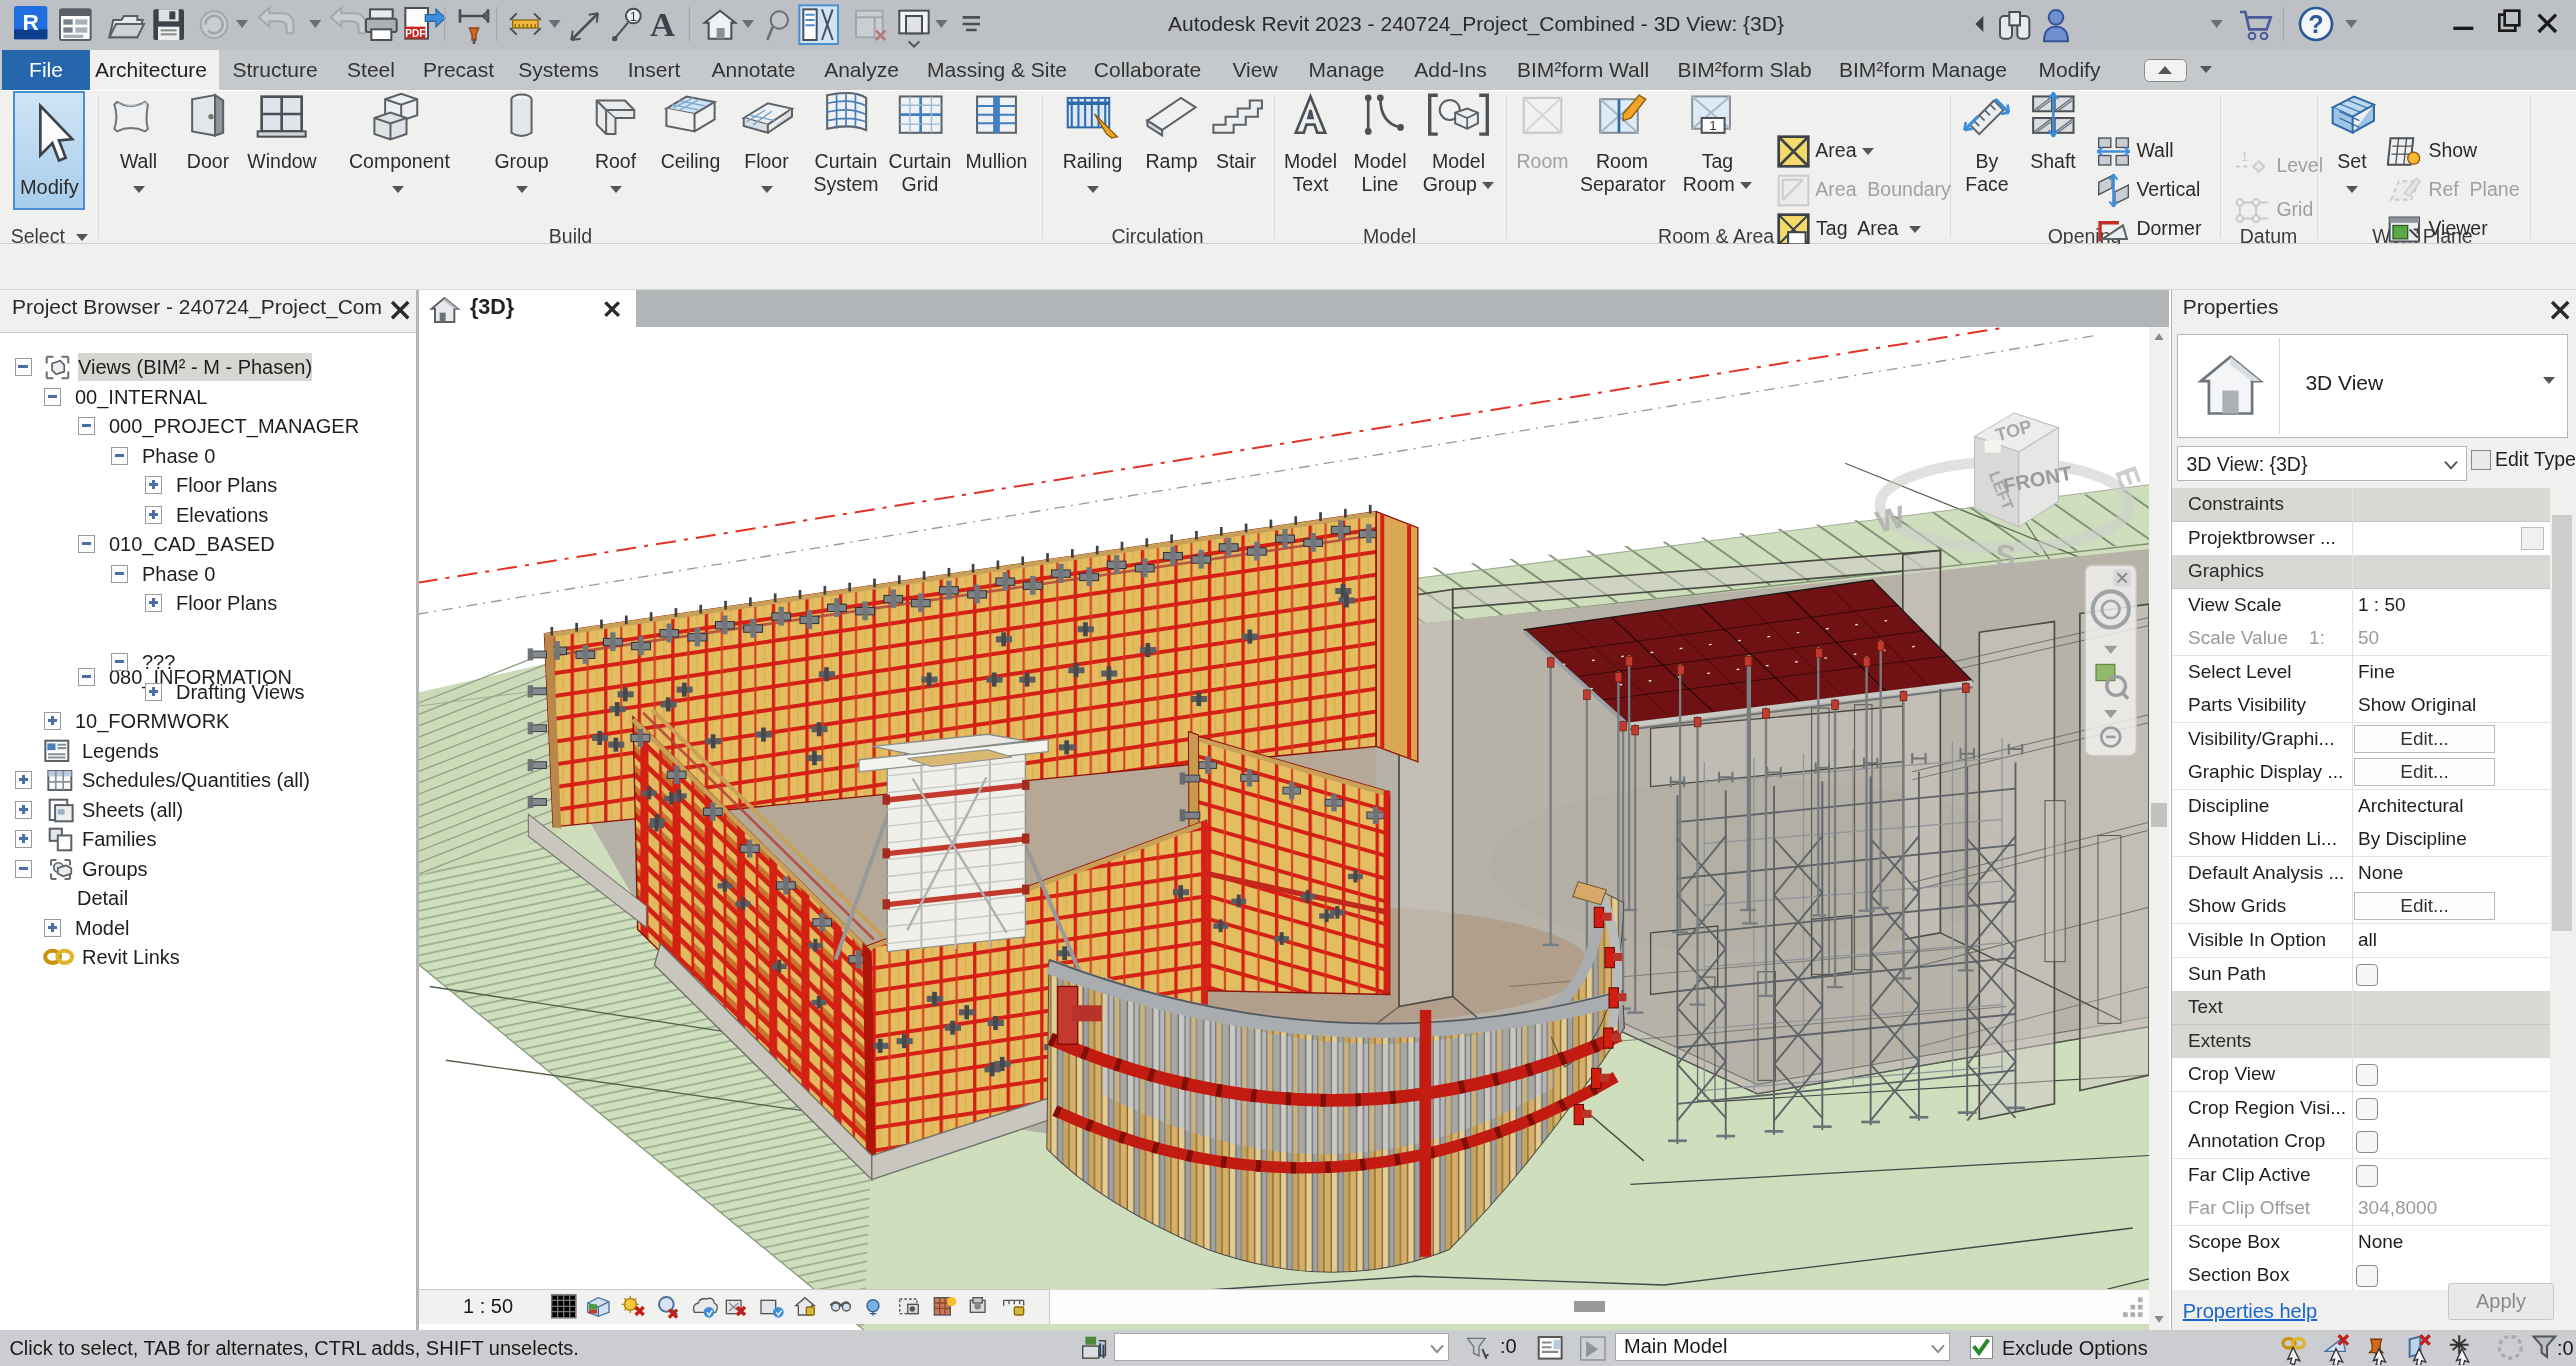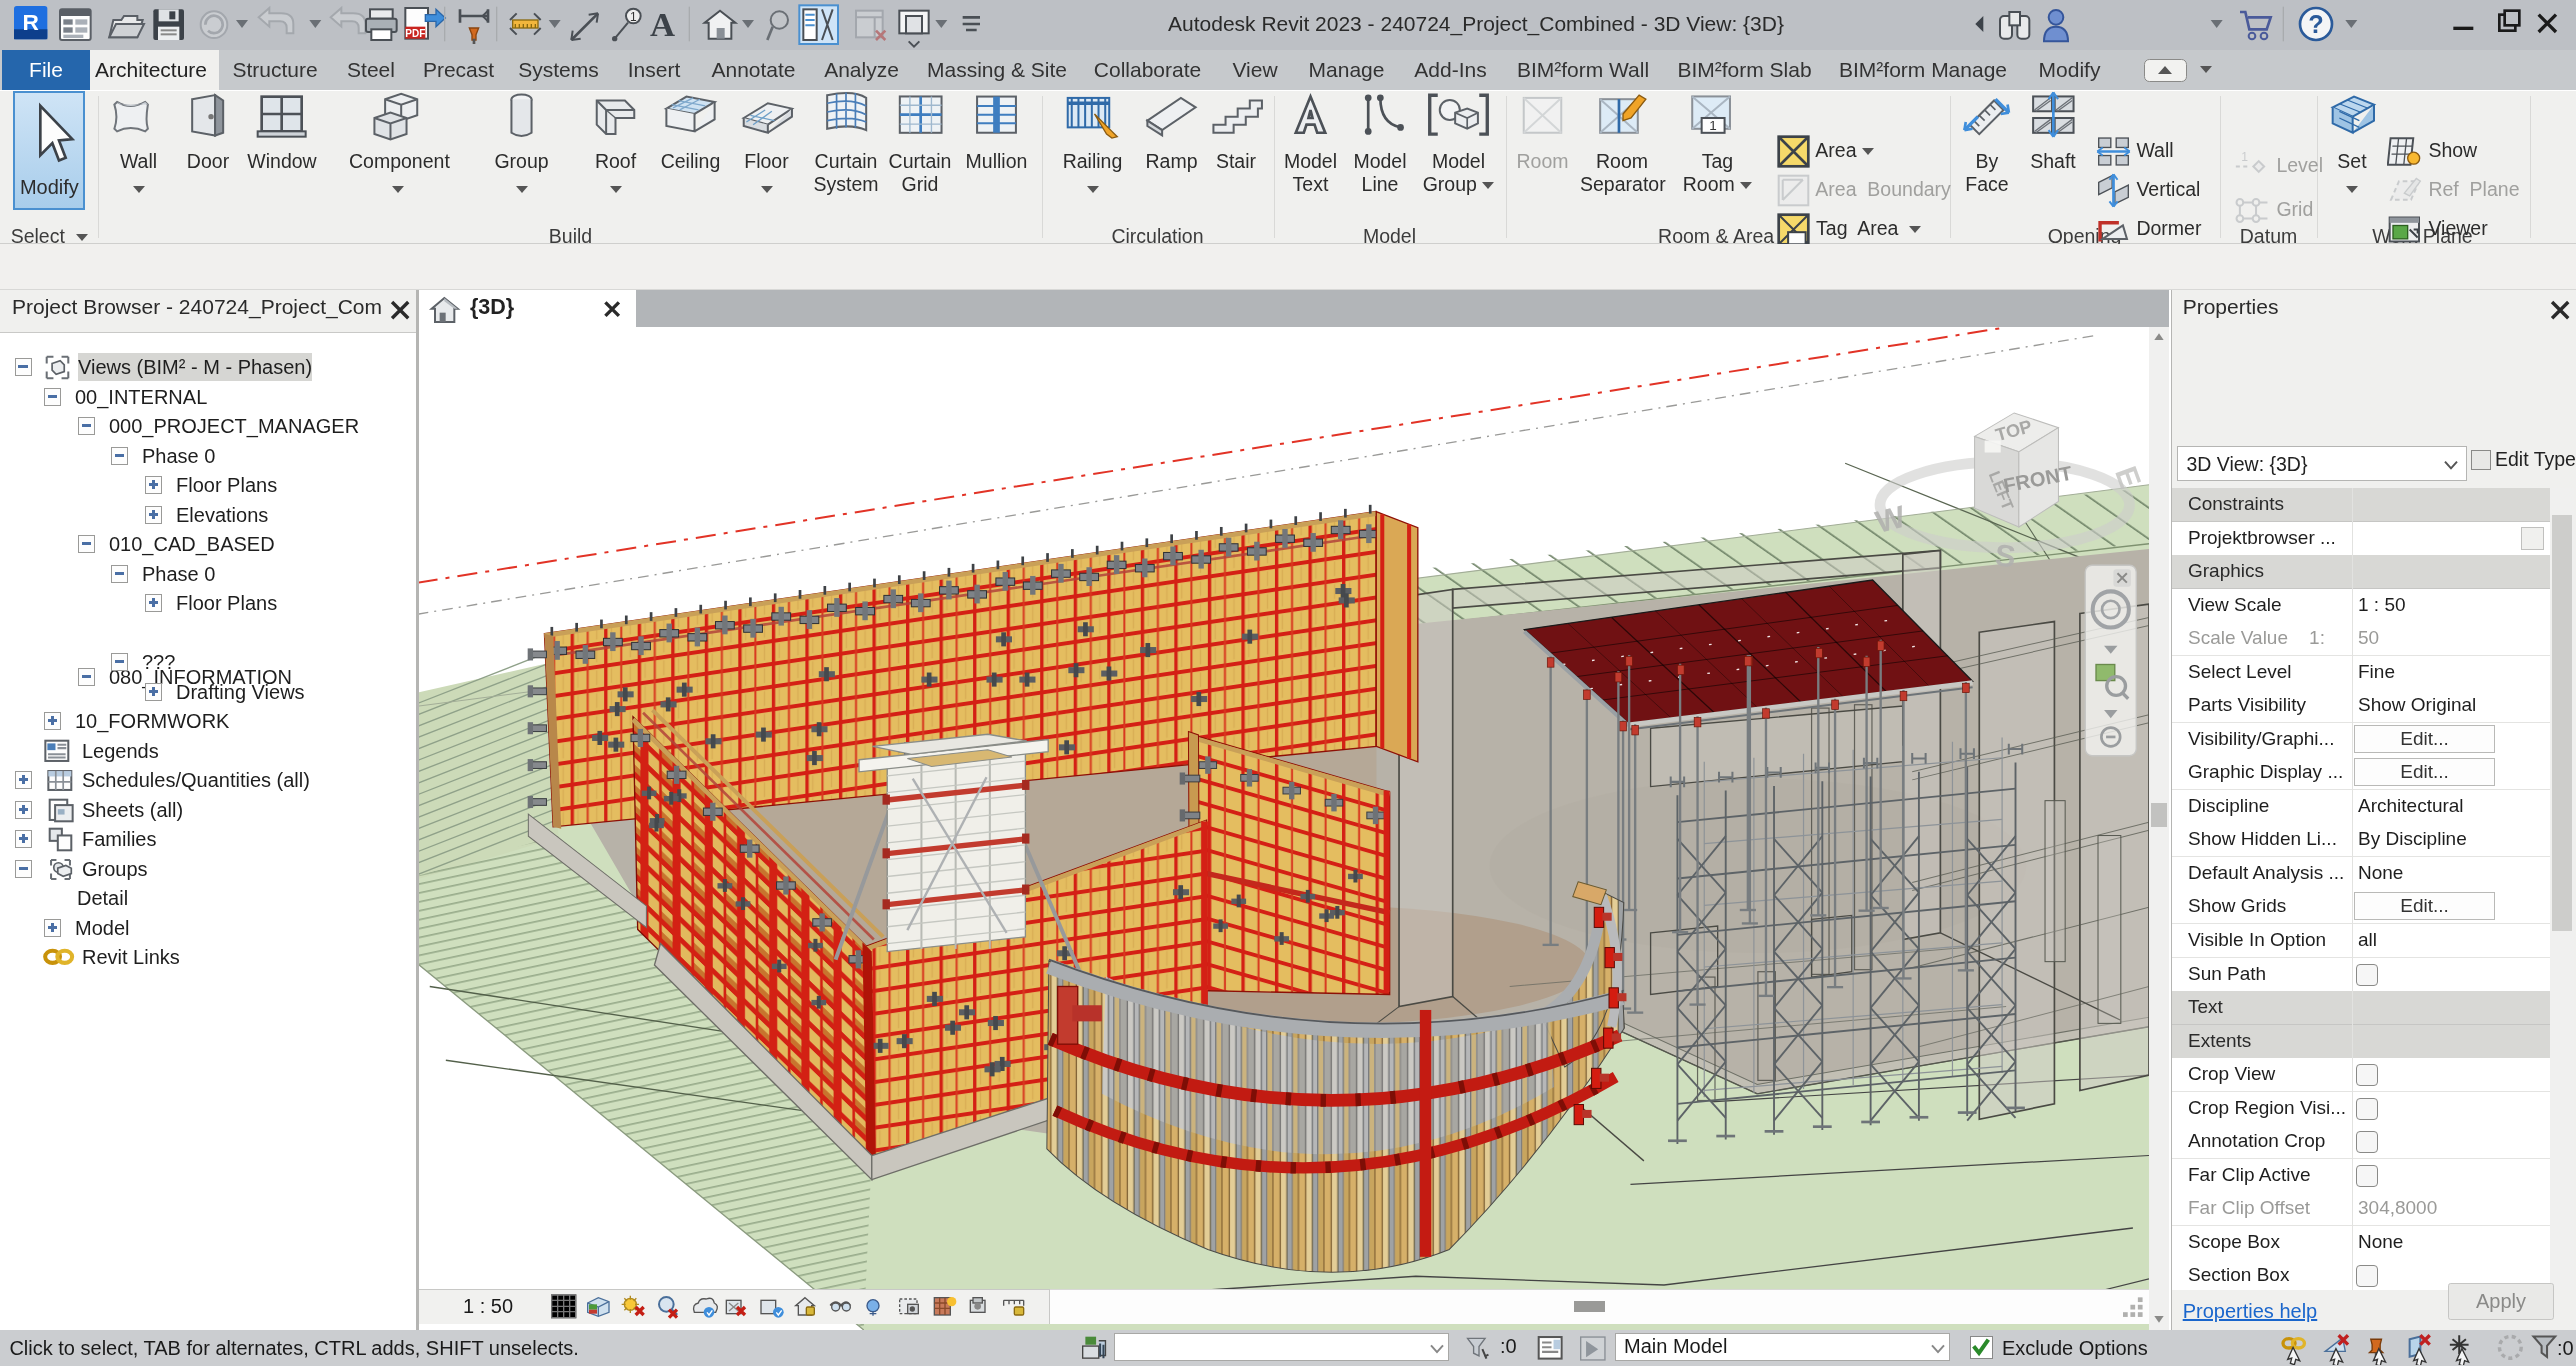--- a/index.html
+++ b/index.html
@@ -1476,20 +1476,30 @@
           <path d="M8 12 L22 12 L15 22 Z" fill="#8a8a88"></path>
         </svg>
       </div>
   </div>
   <div id="properties">
     <div style="position:absolute;left:10.7px;top:5.4px;font-size:21px;color:#2a2a2a;">Properties</div>
     <svg width="27" height="27" style="position:absolute;left:376px;top:8px;" viewBox="0 0 40 40">
         <path d="M6 6 L30 30 M30 6 L6 30" stroke="#2a2a2a" stroke-width="5"></path>
       </svg>
 
+    <div style="position:absolute;left:5.4px;top:44px;width:391px;height:104px;background:#fff;border:1.3px solid #b5b5b3;">
+      <div style="position:absolute;left:2.7px;top:2.7px;width:99px;height:96px;border-right:1.3px solid #d8d8d6;"></div>
+      <svg width="81" height="81" style="position:absolute;left:12px;top:10.7px;" viewBox="0 0 120 120">
+          <path d="M60 16 L104 52 L92 52 L92 100 L28 100 L28 52 L16 52 Z" fill="#f4f5f6" stroke="#70757b" stroke-width="4"></path>
+          <path d="M60 16 L104 52 L92 52 L60 28 Z" fill="#d9dde1"></path>
+          <rect x="48" y="66" width="24" height="34" fill="#aab0b6"></rect>
+        </svg>
+      <div style="position:absolute;left:127px;top:36px;font-size:21px;color:#222;">3D View</div>
+      <div style="position:absolute;right:12px;top:42px;" class="caret"></div>
+    </div>
 
     <div style="position:absolute;left:5.4px;top:156px;width:290px;height:35px;background:#fff;border:1.3px solid #b5b5b3;font-size:19.5px;color:#222;line-height:34px;padding-left:8px;">3D View: {3D}<svg width="20" height="20" style="position:absolute;right:5.4px;top:8px;" viewBox="0 0 30 30">
           <path d="M6 10 l9 10 9 -10" fill="none" stroke="#555" stroke-width="3"></path>
         </svg></div>
     <div style="position:absolute;left:299px;top:158px;font-size:19.5px;color:#222;white-space:nowrap;"><span style="display:inline-block;width:20px;height:20px;border:1.3px solid #8a8a88;background:#e8e8e6;vertical-align:-4px;margin-right:4px;"></span>Edit Type</div>
 
     <div id="pgrid" style="position:absolute;left:0;top:198px;width:405px;height:802px;overflow:hidden;">
         <div style="position:absolute;left:180px;top:0;width:1.3px;height:802px;background:#e2e2e0;z-index:5;"></div>
       <div class="phead" style="top:0;">   
           <div class="pname">Constraints</div>

